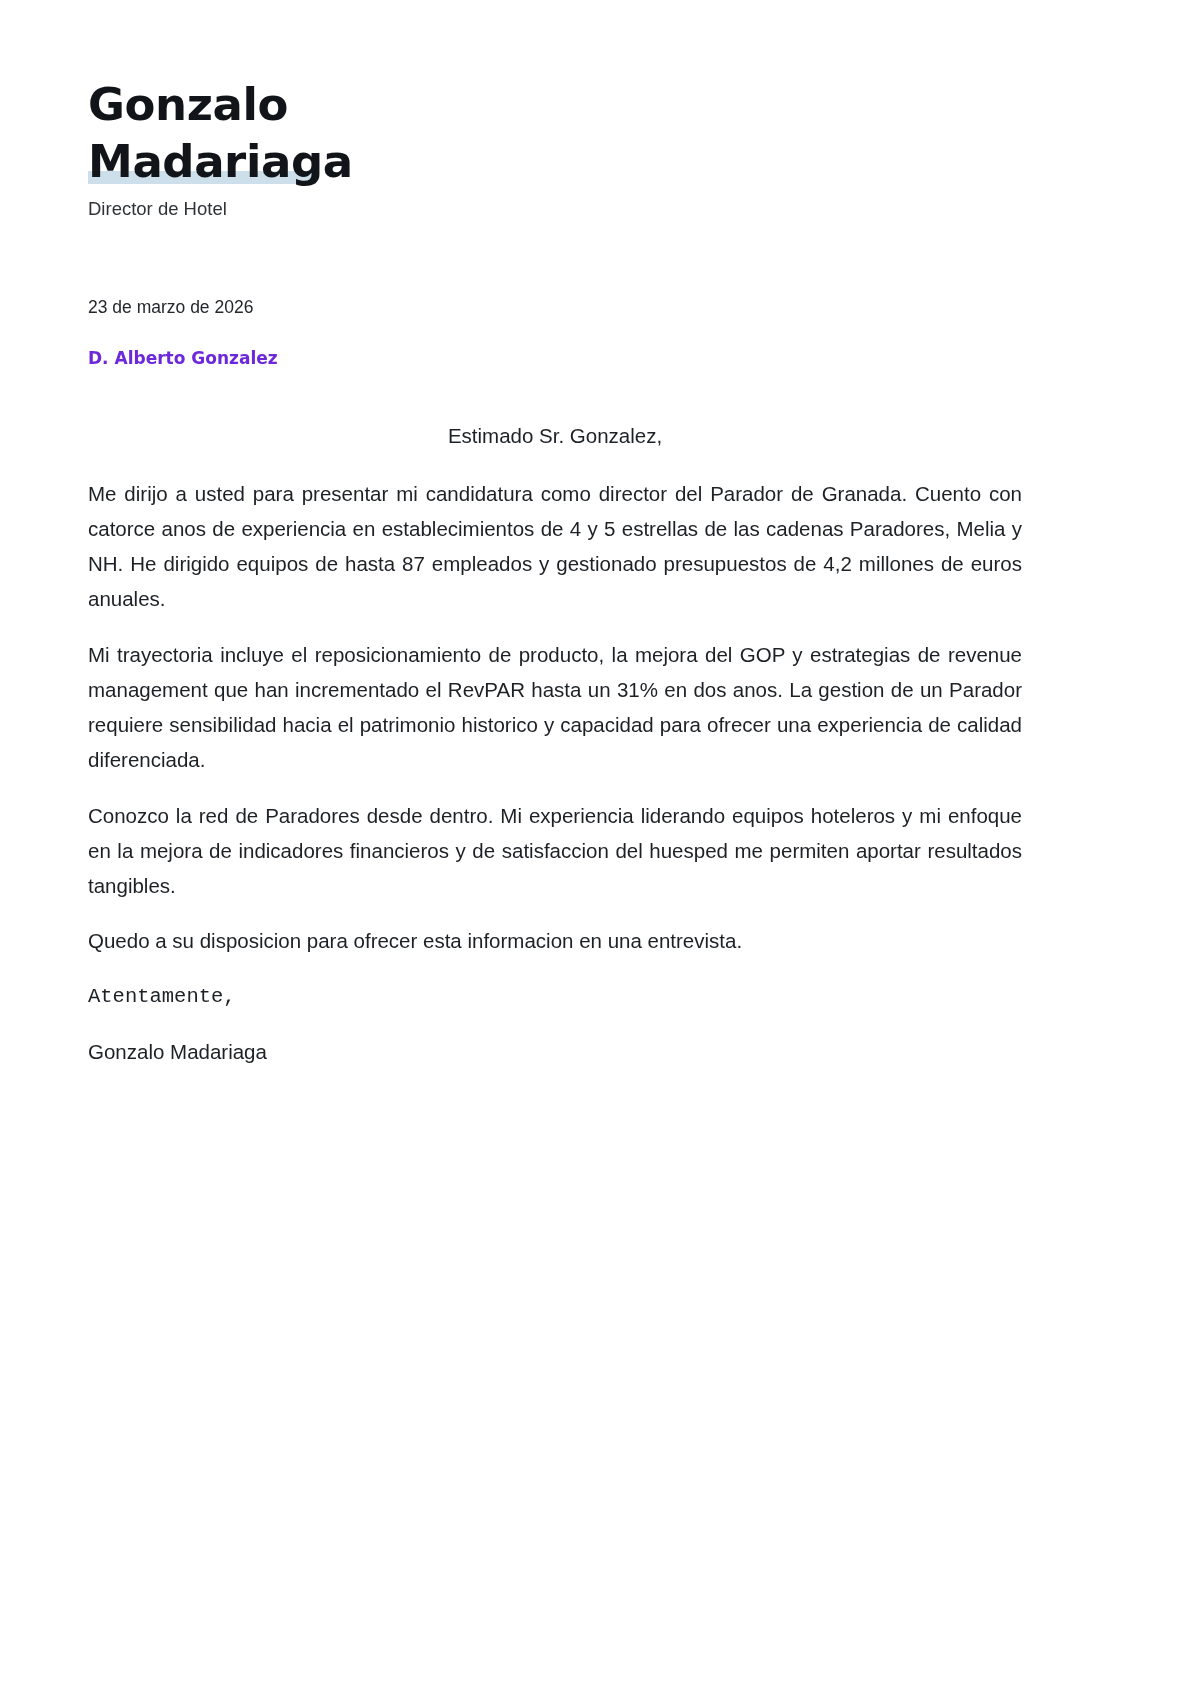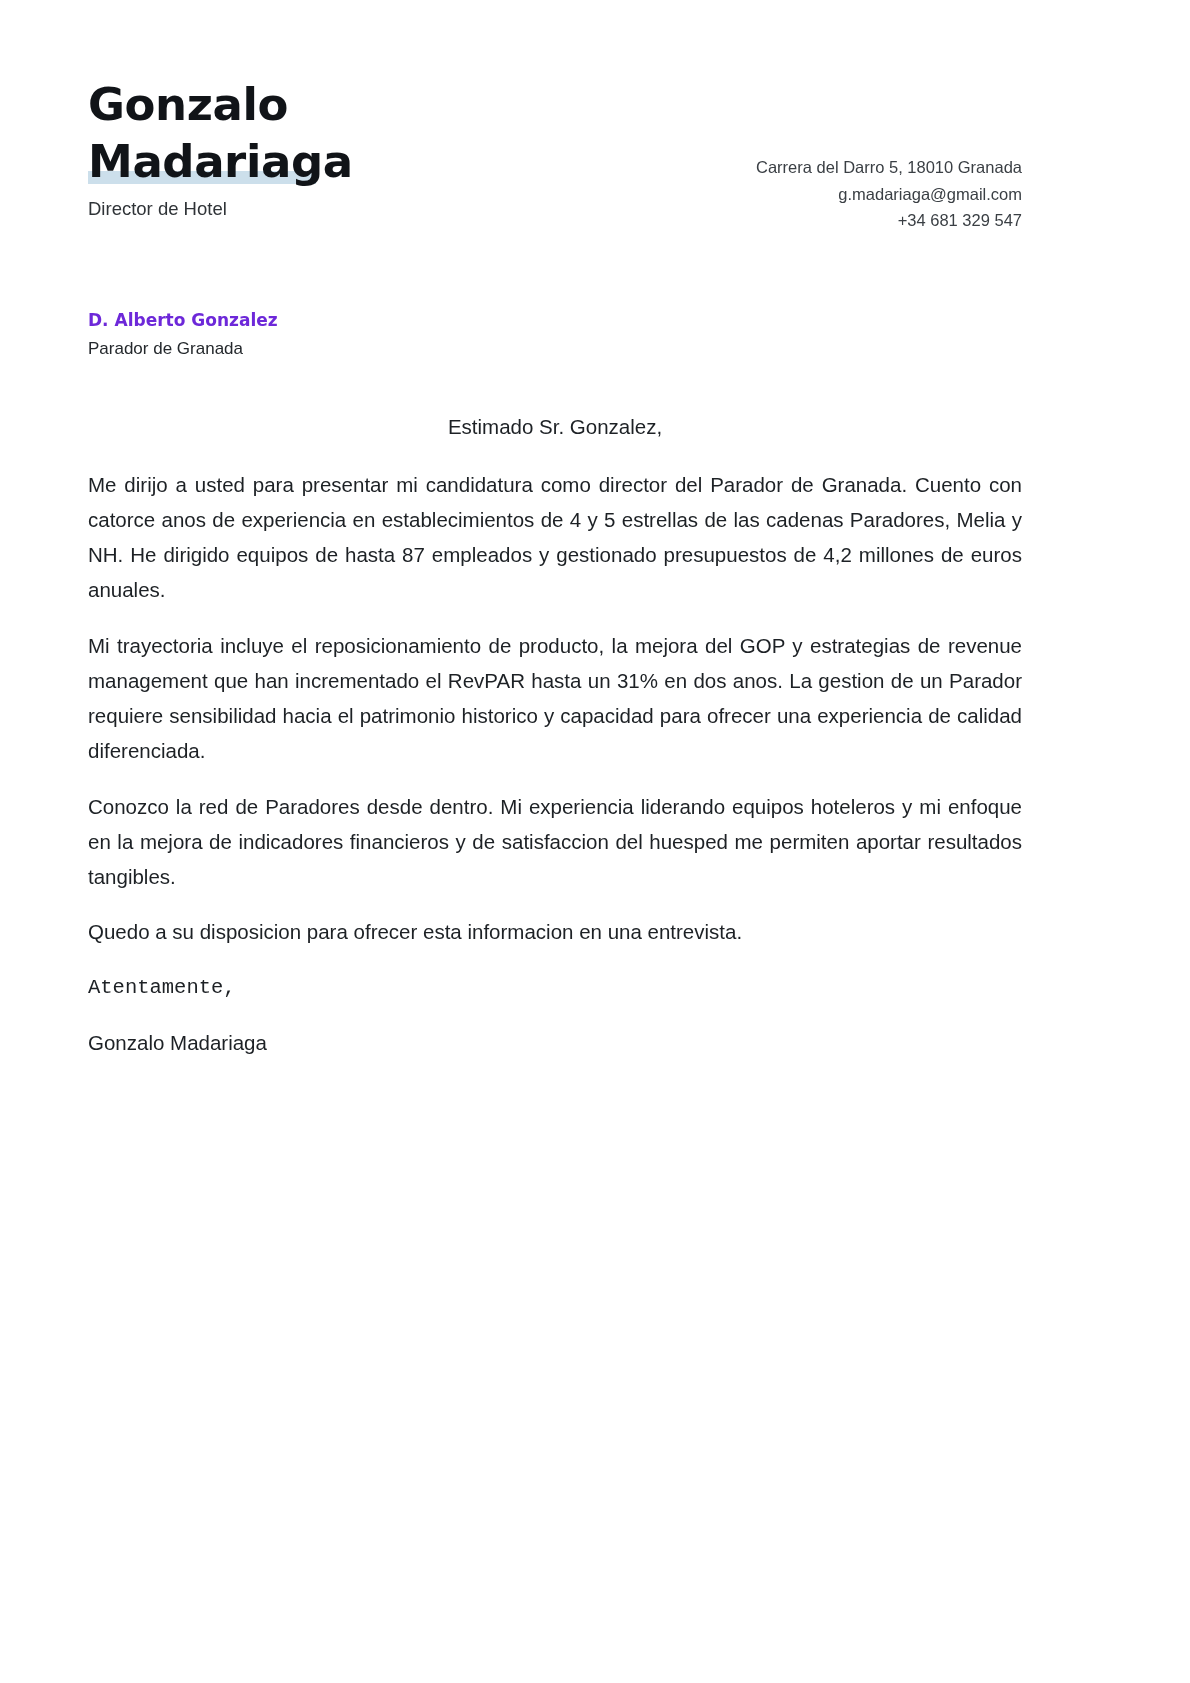--- a/index.html
+++ b/index.html
@@ -138,31 +138,26 @@
     <div class="header">
       <div class="identity">
         <div class="name-block">
           <div class="name-underline" style="background: rgb(204, 223, 235);"></div>
           <h1 class="name">Gonzalo
 Madariaga</h1>
         </div>
         <div class="job-title">Director de Hotel</div>
       </div>
 
-      <div class="contact">
-        <div>Carrera del Darro 5, 18010 Granada</div>
-        <div>g.madariaga@gmail.com</div>
-        <div>+34 681 329 547</div>
-      </div>
     </div>
 
     <div class="meta">
+      <div class="date">23 de marzo de 2026</div>
       <div class="recipient">
         <div class="recipient-name">D. Alberto Gonzalez</div>
-        <div class="recipient-company">Parador de Granada</div>
       </div>
     </div>
 
     <div class="body">
       <p class="salutation">Estimado Sr. Gonzalez,</p>
       <p>Me dirijo a usted para presentar mi candidatura como director del Parador de Granada. Cuento con catorce anos de experiencia en establecimientos de 4 y 5 estrellas de las cadenas Paradores, Melia y NH. He dirigido equipos de hasta 87 empleados y gestionado presupuestos de 4,2 millones de euros anuales.</p>
       <p>Mi trayectoria incluye el reposicionamiento de producto, la mejora del GOP y estrategias de revenue management que han incrementado el RevPAR hasta un 31% en dos anos. La gestion de un Parador requiere sensibilidad hacia el patrimonio historico y capacidad para ofrecer una experiencia de calidad diferenciada.</p>
       <p>Conozco la red de Paradores desde dentro. Mi experiencia liderando equipos hoteleros y mi enfoque en la mejora de indicadores financieros y de satisfaccion del huesped me permiten aportar resultados tangibles.</p>
       <p class="last-line">Quedo a su disposicion para ofrecer esta informacion en una entrevista.</p>
       <p class="closing">Atentamente,</p>

